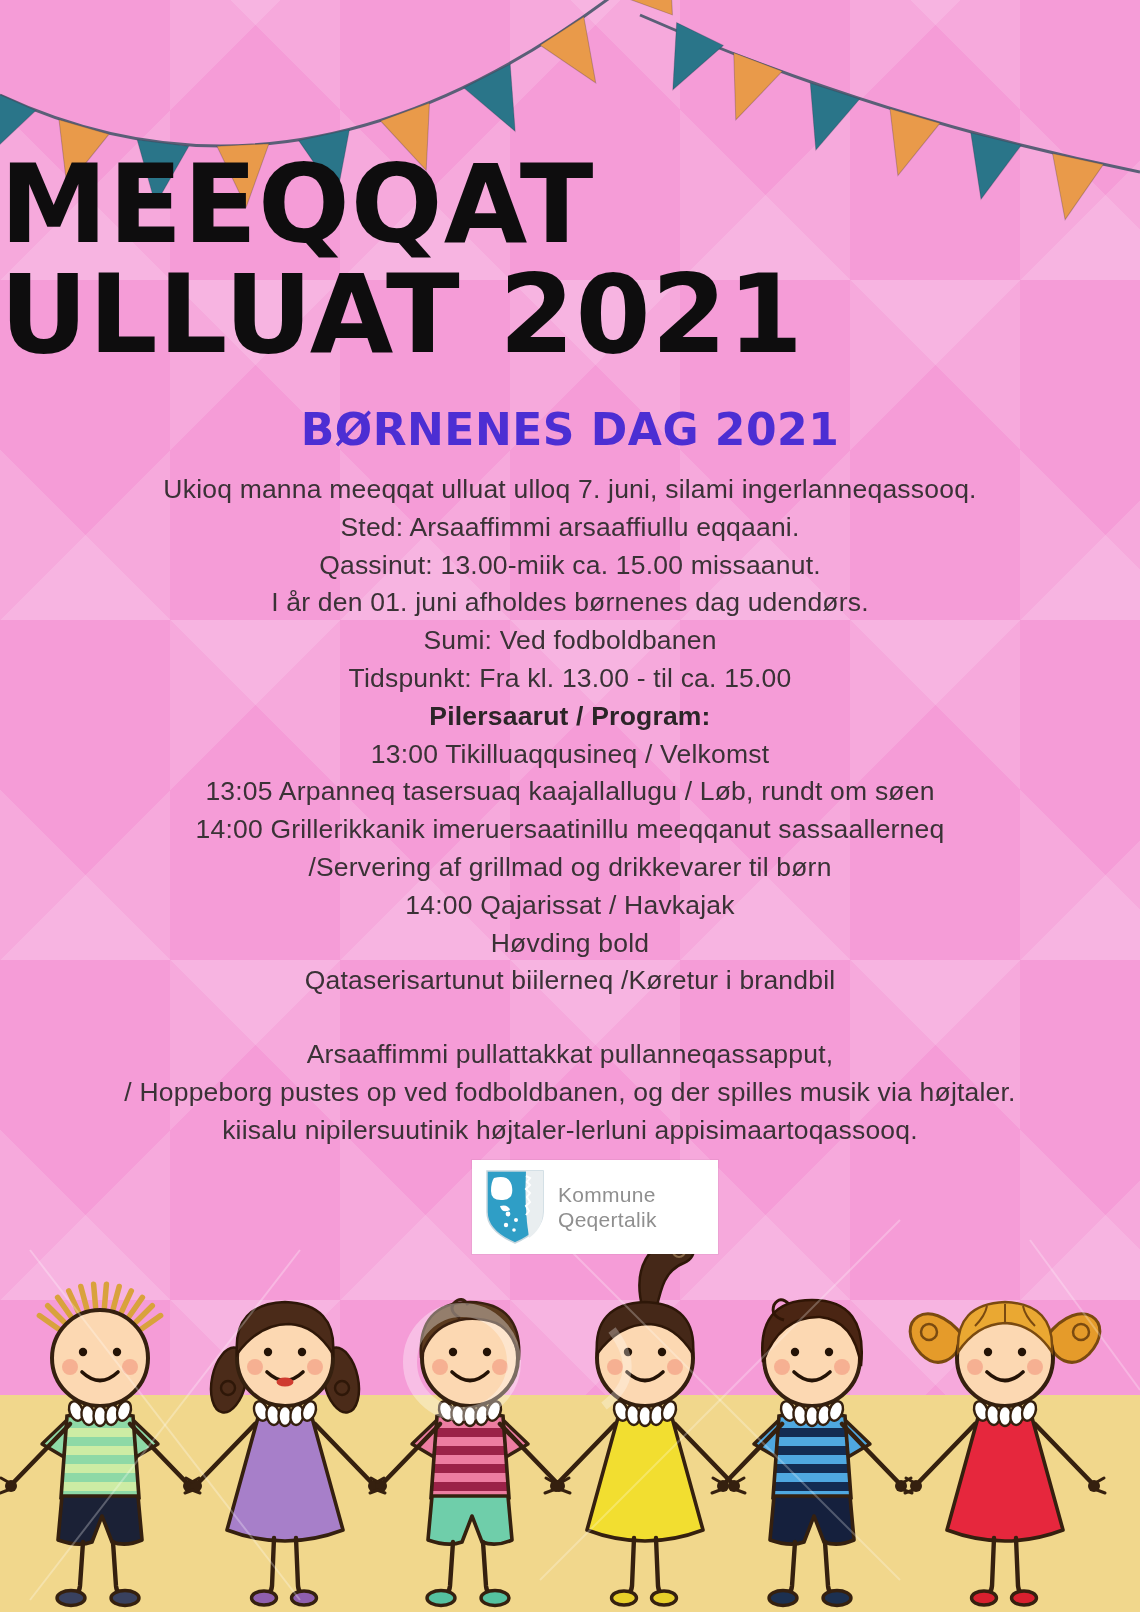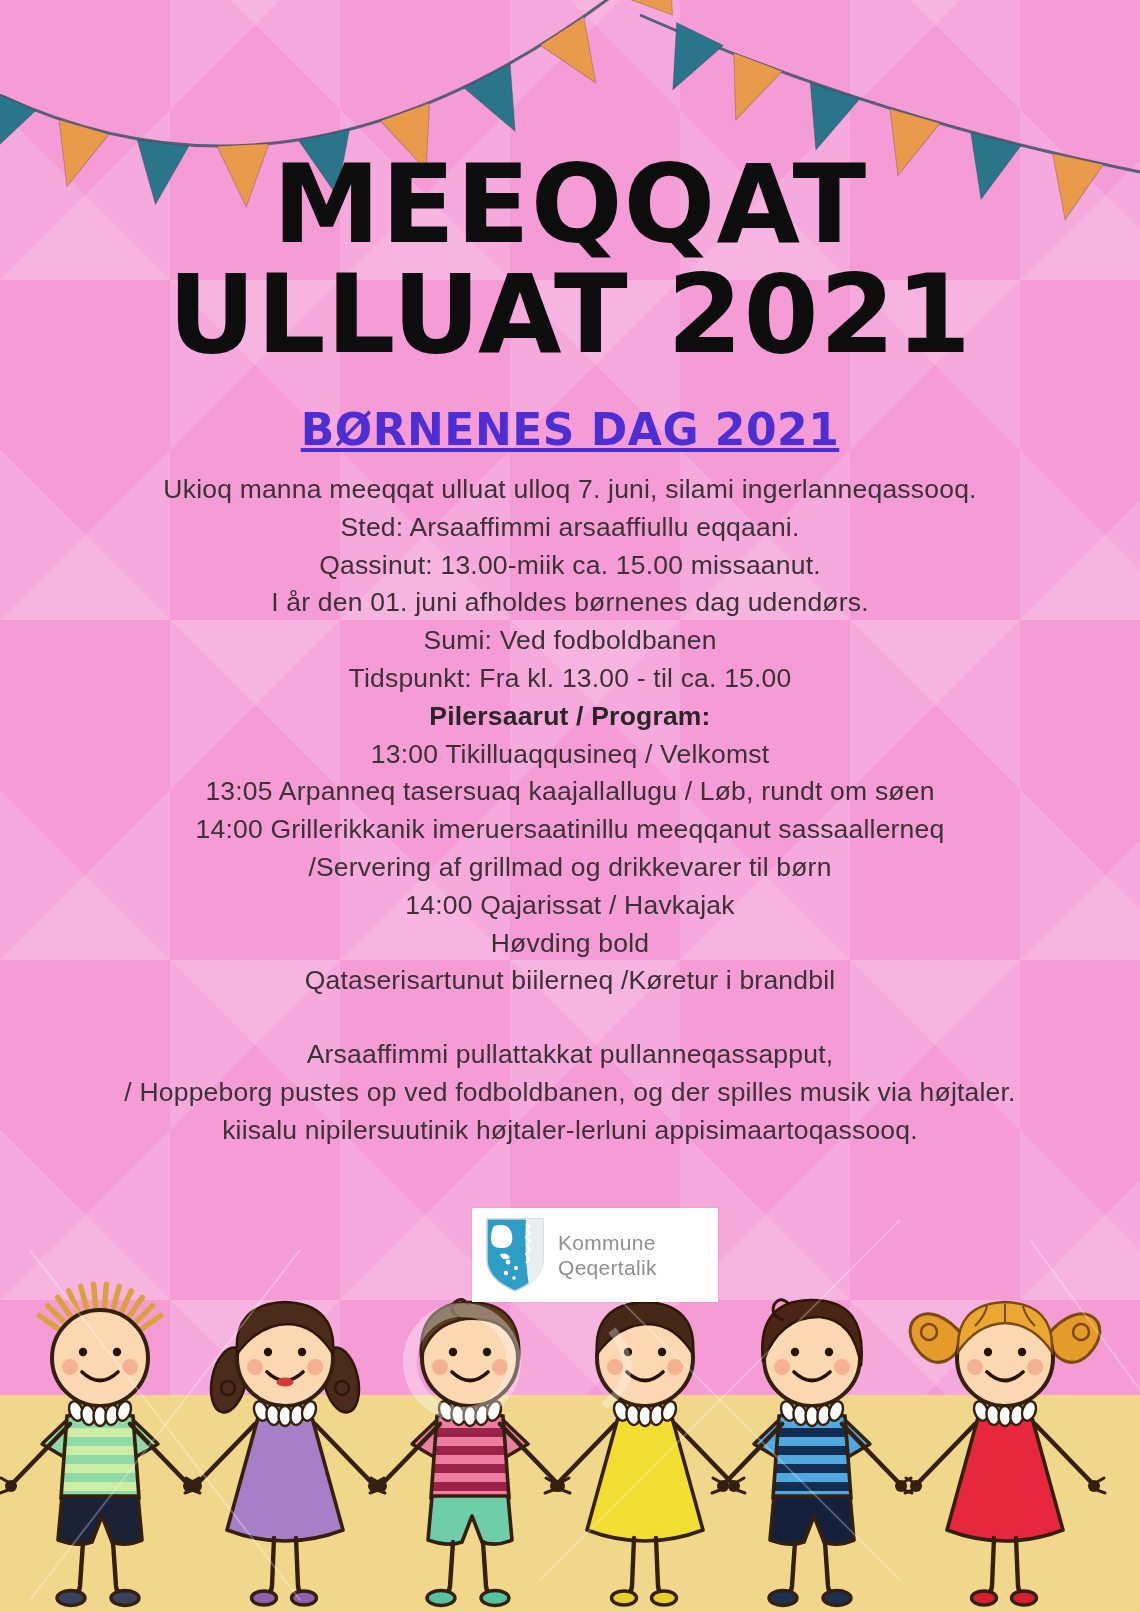--- a/index.html
+++ b/index.html
@@ -8,41 +8,40 @@
     position:relative; width:1140px; height:1612px; overflow:hidden;
     font-family:"Liberation Sans", sans-serif;
     background:
       linear-gradient(45deg, rgba(255,255,255,.13) 25%, transparent 25%, transparent 75%, rgba(255,255,255,.13) 75%),
       linear-gradient(135deg, rgba(255,255,255,.13) 25%, transparent 25%, transparent 75%, rgba(255,255,255,.13) 75%),
       #f59cd7;
     background-size:340px 340px, 340px 340px, auto;
     background-position:0 -60px, 170px -60px, 0 0;
   }
   .bunting{ position:absolute; top:0; left:0; z-index:3; }
-  .title-block{ position:absolute; top:150px; width:100%; text-align:center; z-index:4; }
+  .title-block{ position:absolute; top:150px; width:100%; text-align:left; z-index:4; }
   .title-line{
     font-family:"DejaVu Sans", sans-serif; font-weight:bold;
     font-size:108px; line-height:110px; letter-spacing:1px; color:#0e0d0e;
   }
   .subtitle{
     position:absolute; top:404px; width:100%; text-align:center; z-index:4;
     font-family:"DejaVu Sans", sans-serif; font-weight:bold;
-    font-size:44px; color:#4c2ed3; letter-spacing:.5px;text-decoration:underline;
+    font-size:44px; color:#4c2ed3; letter-spacing:.5px;
   }
   .bodytext{
     position:absolute; top:471px; width:100%; text-align:center; z-index:4;
     font-size:26.5px; line-height:37.8px; color:#3a3236; letter-spacing:.2px;
   }
   .bodytext .bold{ font-weight:bold; color:#2c2528; }
   .closing{ margin-top:36px; }
   .logo{
     position:absolute; top:1160px; left:472px; width:246px; height:94px; z-index:4;
     background:#ffffff; display:flex; align-items:center; gap:14px; padding-left:14px;
     box-shadow:0 0 0 1px rgba(0,0,0,.04);
-    margin-top:48px;
   }
   .logo-text{ font-size:21px; line-height:25px; color:#8f8f8f; letter-spacing:.3px; }
   .ground{ position:absolute; left:0; top:1395px; width:1140px; height:217px; background:#f1d78c; z-index:1; }
   .kids{ position:absolute; left:0; top:1210px; z-index:2; }
 </style>
 </head>
 <body>
 
 <div class="poster">
 

